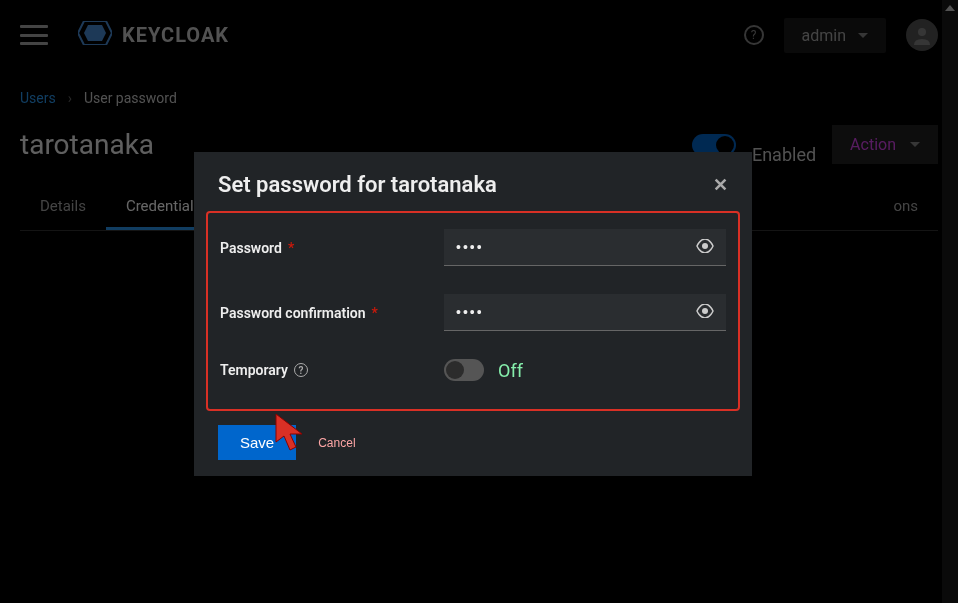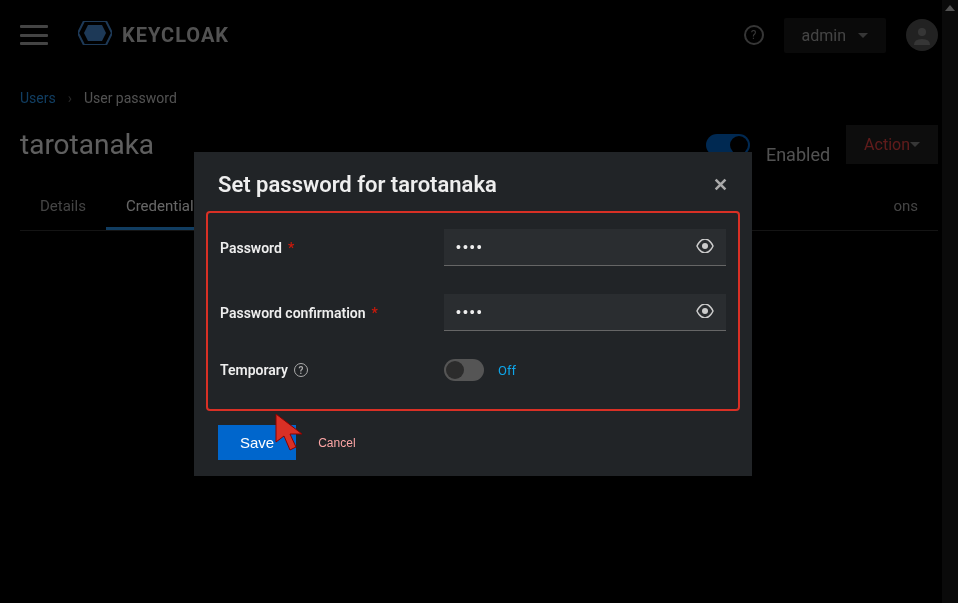--- a/index.html
+++ b/index.html
@@ -157,21 +157,22 @@
     .enabled-label {
       color: #ccc;
       font-size: 18px;
       margin-top: 20px;
     }
     .action-dropdown {
       background: #222;
       padding: 10px 18px;
       display: flex;
       align-items: center;
-      color: #ef4444;
+      gap: 14px;
+      color: #d946ef;
       cursor: pointer;
     }
     
     .tabs {
       display: flex;
       border-bottom: 1px solid #333;
     }
     .tab {
       padding: 12px 20px;
       color: #aaa;
@@ -285,22 +286,22 @@
       content: '';
       position: absolute;
       width: 18px;
       height: 18px;
       background: #2c2c2c;
       border-radius: 50%;
       top: 2px;
       left: 2px;
     }
     .toggle-label {
-      color: #0ea5e9;
-      font-size: 13px;
+      color: #86efac;
+      font-size: 18px;
     }
     .modal-footer {
       padding: 14px 24px 0 24px;
       display: flex;
       align-items: center;
       gap: 22px;
     }
     .btn-save {
       background: #06c;
       color: #fff;

